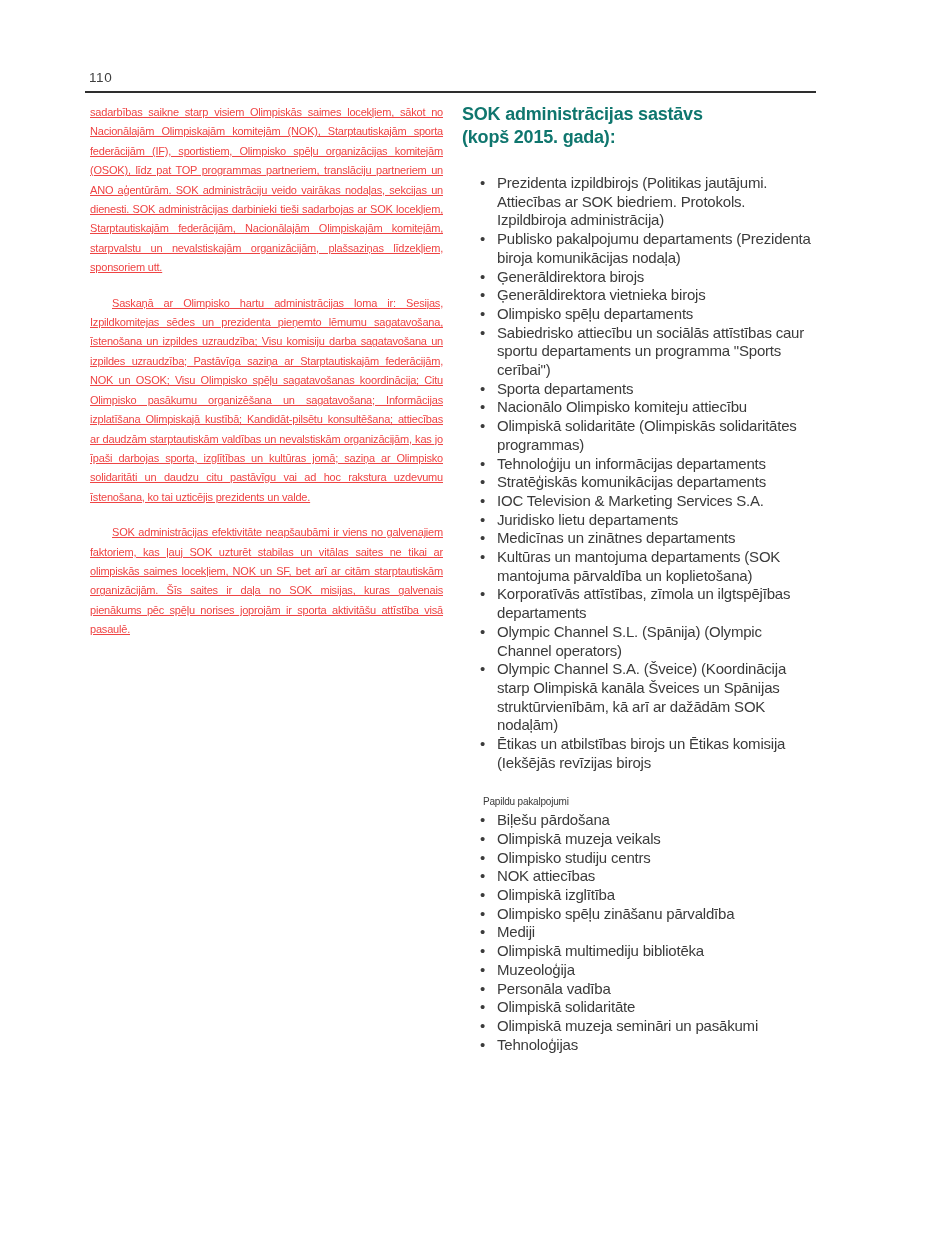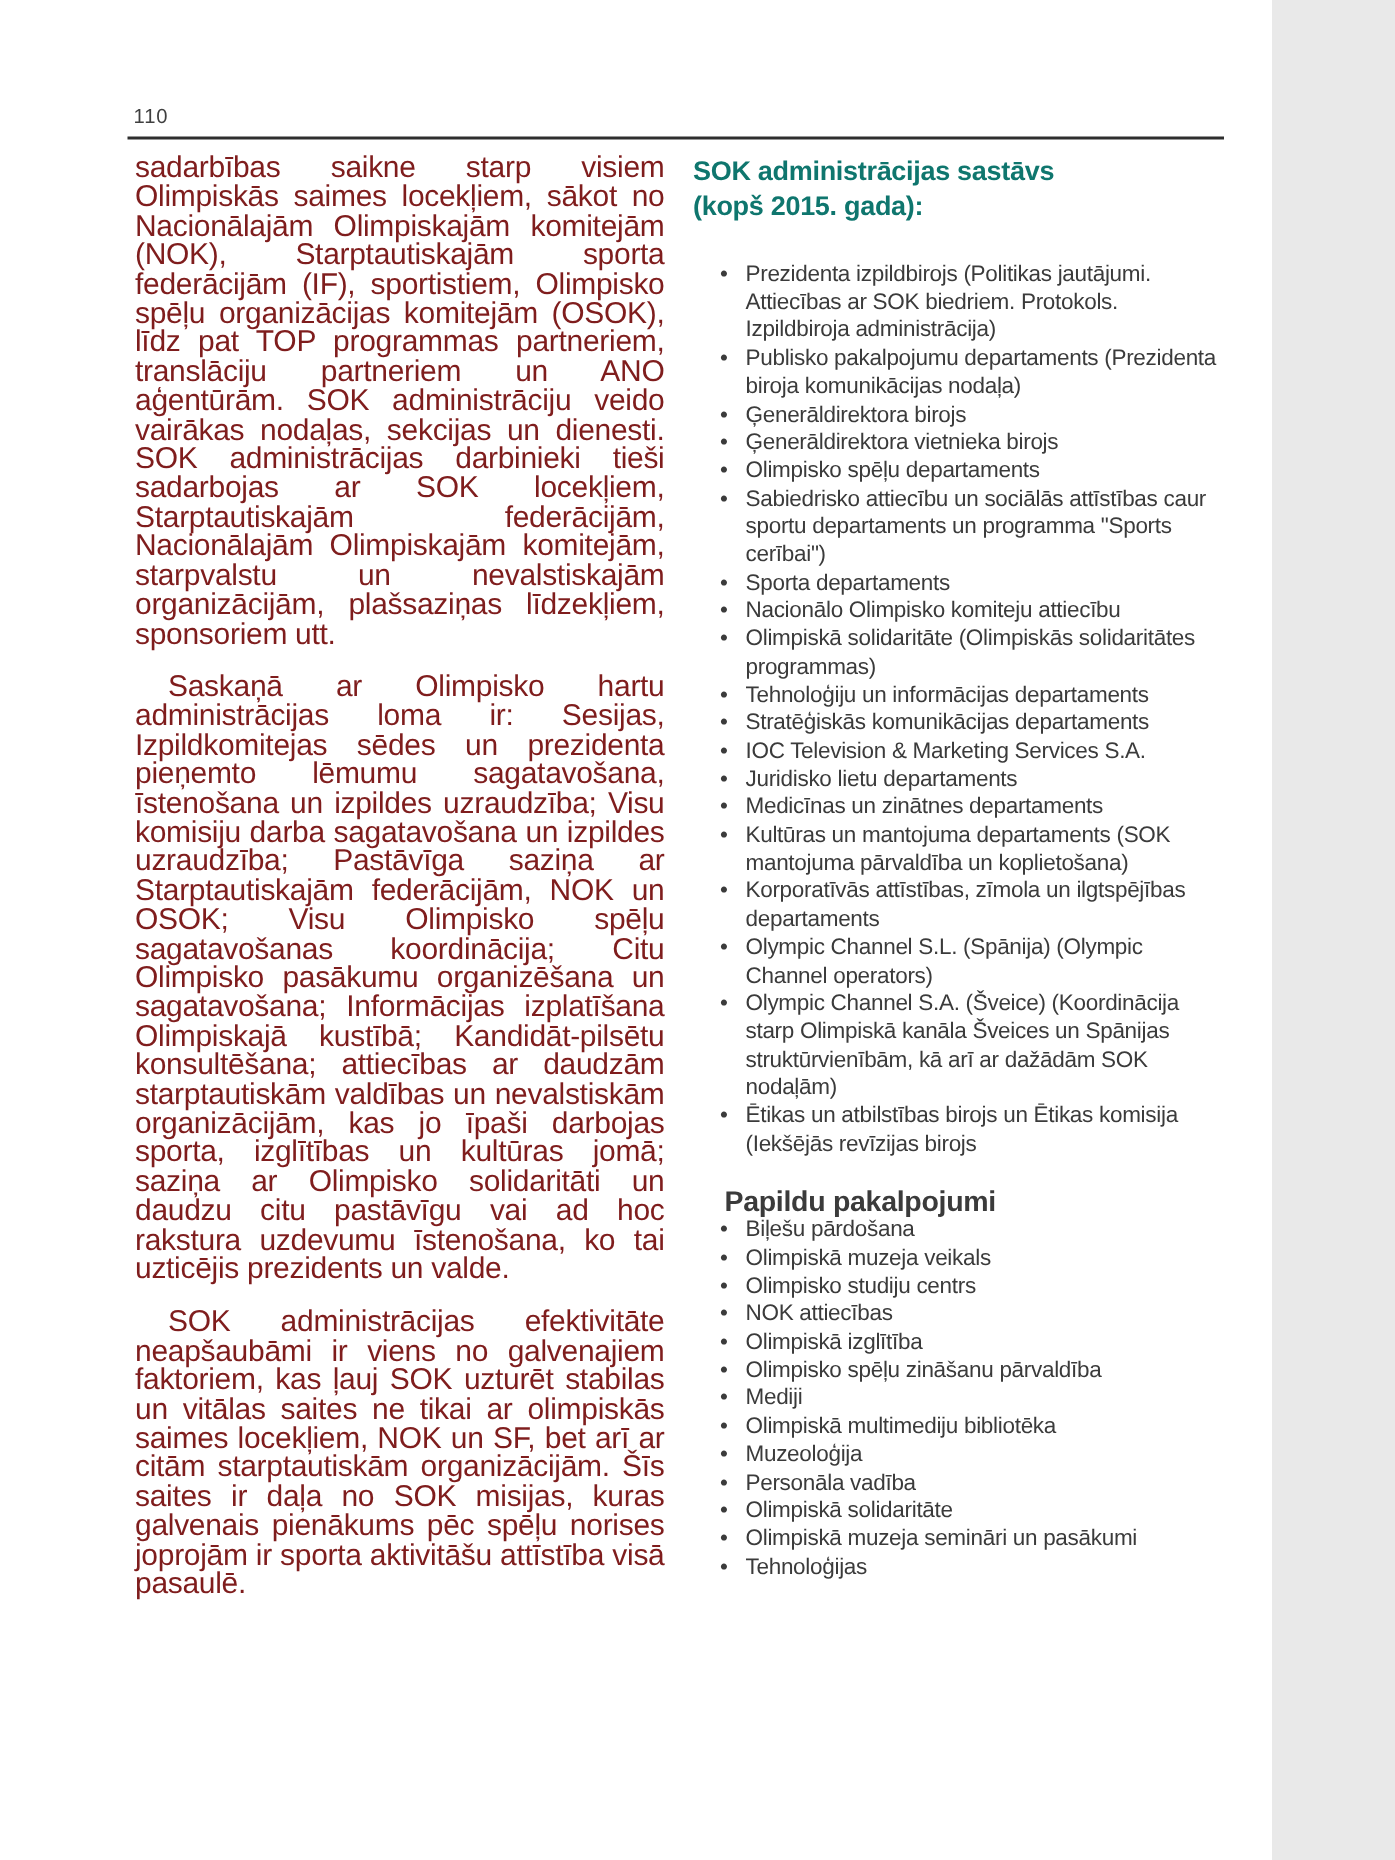--- a/index.html
+++ b/index.html
@@ -1,18 +1,18 @@
 <!DOCTYPE html>
 <html><head>
 <meta charset="utf-8">
 <style>
   html, body { margin: 0; padding: 0; background: #e9e9e9; }
   .page {
     position: relative;
-    width: 848px;
+    width: 930px;
     height: 1240px;
     background: #ffffff;
     font-family: "Liberation Sans", sans-serif;
     color: #3b3b3b;
     overflow: hidden;
   }
   .pagenum {
     position: absolute;
     left: 89px;
     top: 70px;
@@ -33,25 +33,26 @@
     left: 90px;
     top: 103px;
     width: 728px;
     display: flex;
   }
   .col-left { width: 353px; margin-right: 19px; }
   .col-right { width: 356px; }
 
   .col-left p {
     margin: 0;
-    font-size: 20px;
+    font-size: 11px;
     line-height: 19.4px;
     letter-spacing: -0.2px;
     text-align: justify;
-    color: #7f1d1d;
+    color: #ef4444;
+    text-decoration: underline;
   }
   .col-left p + p { text-indent: 22px; margin-top: 16px; }
 
   .col-right h2 {
     margin: 0;
     font-size: 18px;
     line-height: 23px;
     font-weight: bold;
     letter-spacing: -0.2px;
     color: #0f766e;
@@ -71,25 +72,24 @@
   ul.bullets li::before {
     content: "\2022";
     position: absolute;
     left: -17px;
     top: 0;
     color: #3b3b3b;
   }
   ul.departments { margin-top: 25px; }
   .services-title {
     margin: 20px 0 0 21px;
-    font-size: 19px;
+    font-size: 10px;
     line-height: 18.7px;
     letter-spacing: -0.2px;
     color: #3b3b3b;
-    font-weight: bold;
   }
 </style>
 </head>
 <body>
 
 <div class="page">
 
   <div class="pagenum">110</div>
 
   <div class="rule"></div>

